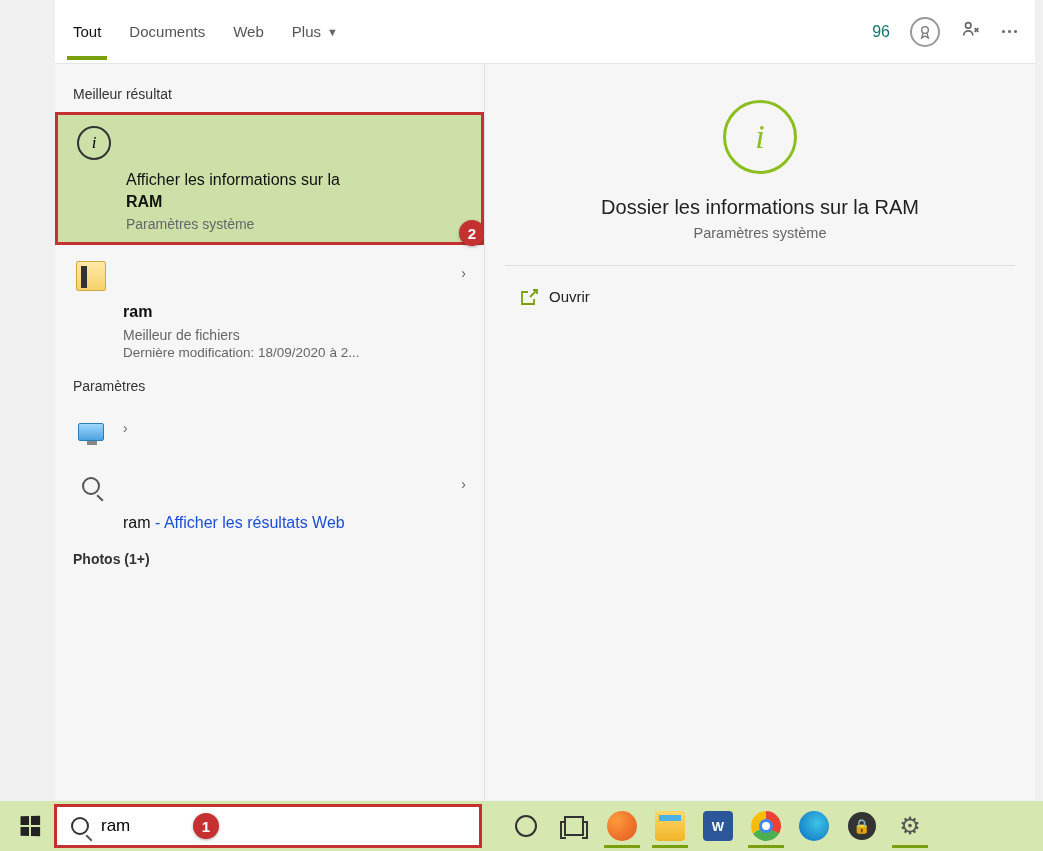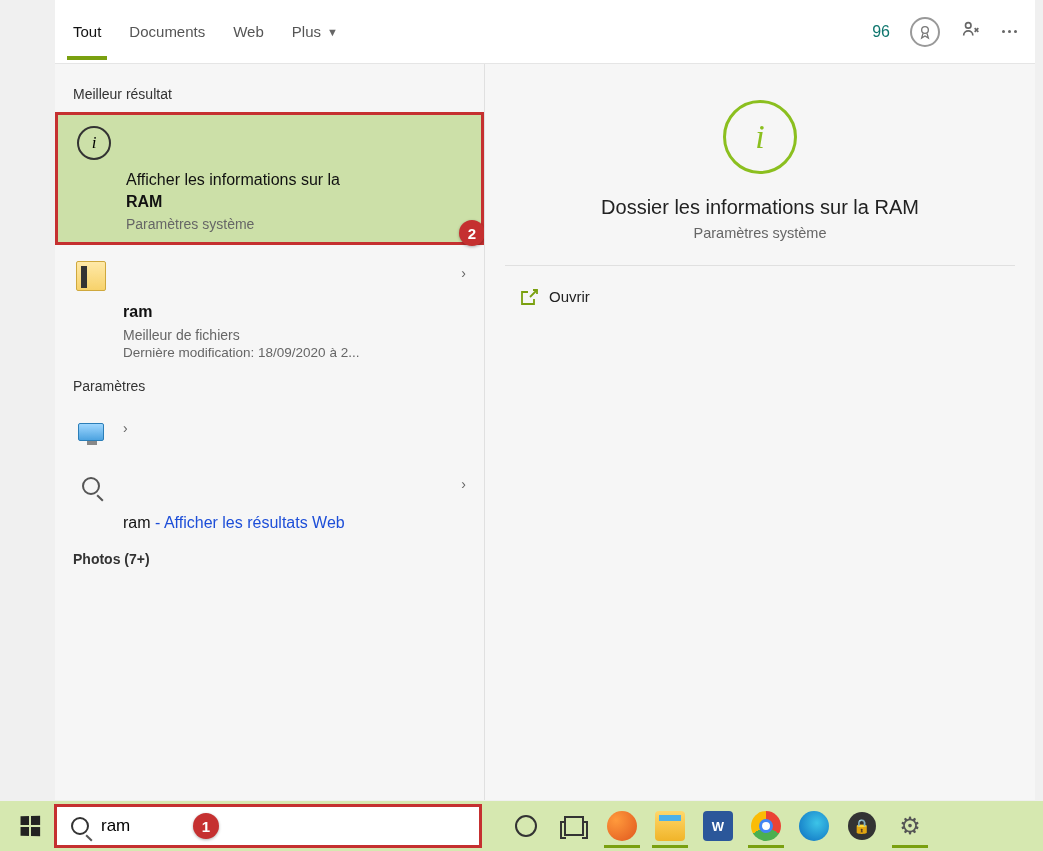--- a/index.html
+++ b/index.html
@@ -150,21 +150,21 @@
             <div class="search-icon-sm"></div>
           </div>
         <div class="result-text">
           <div class="result-title">
             <span>ram</span><span class="light"> - Afficher les résultats Web</span>
           </div>
         </div>
         <div class="chevron">›</div>
       </div>
 
-      <div class="section-title" style="font-weight:600;">Photos (7+)</div>
+      <div class="section-title" style="font-weight:600;">Photos (1+)</div>
     </div>
 
     <div class="right-pane">
       <div class="detail-card">
         <div class="big-info">i</div>
         <div class="detail-title">Dossier les informations sur la RAM</div>
         <div class="detail-sub">Paramètres système</div>
       </div>
       <div class="action-row">
         <div>

